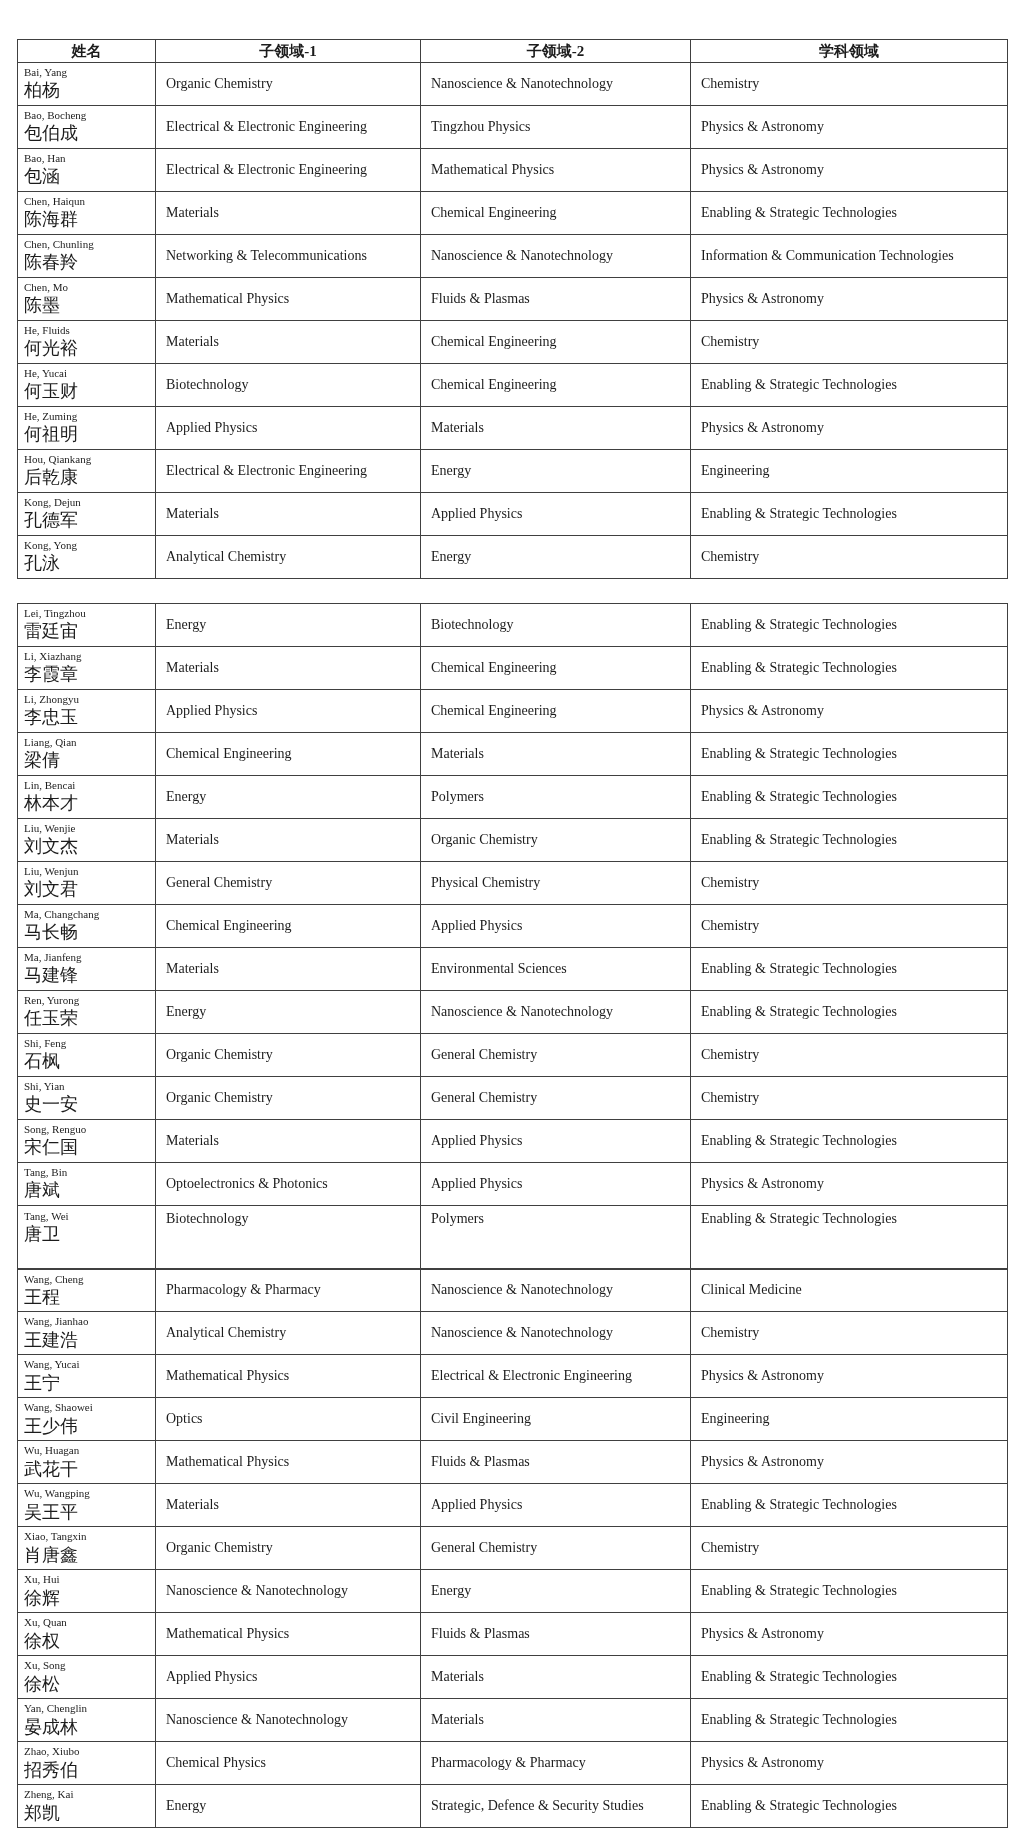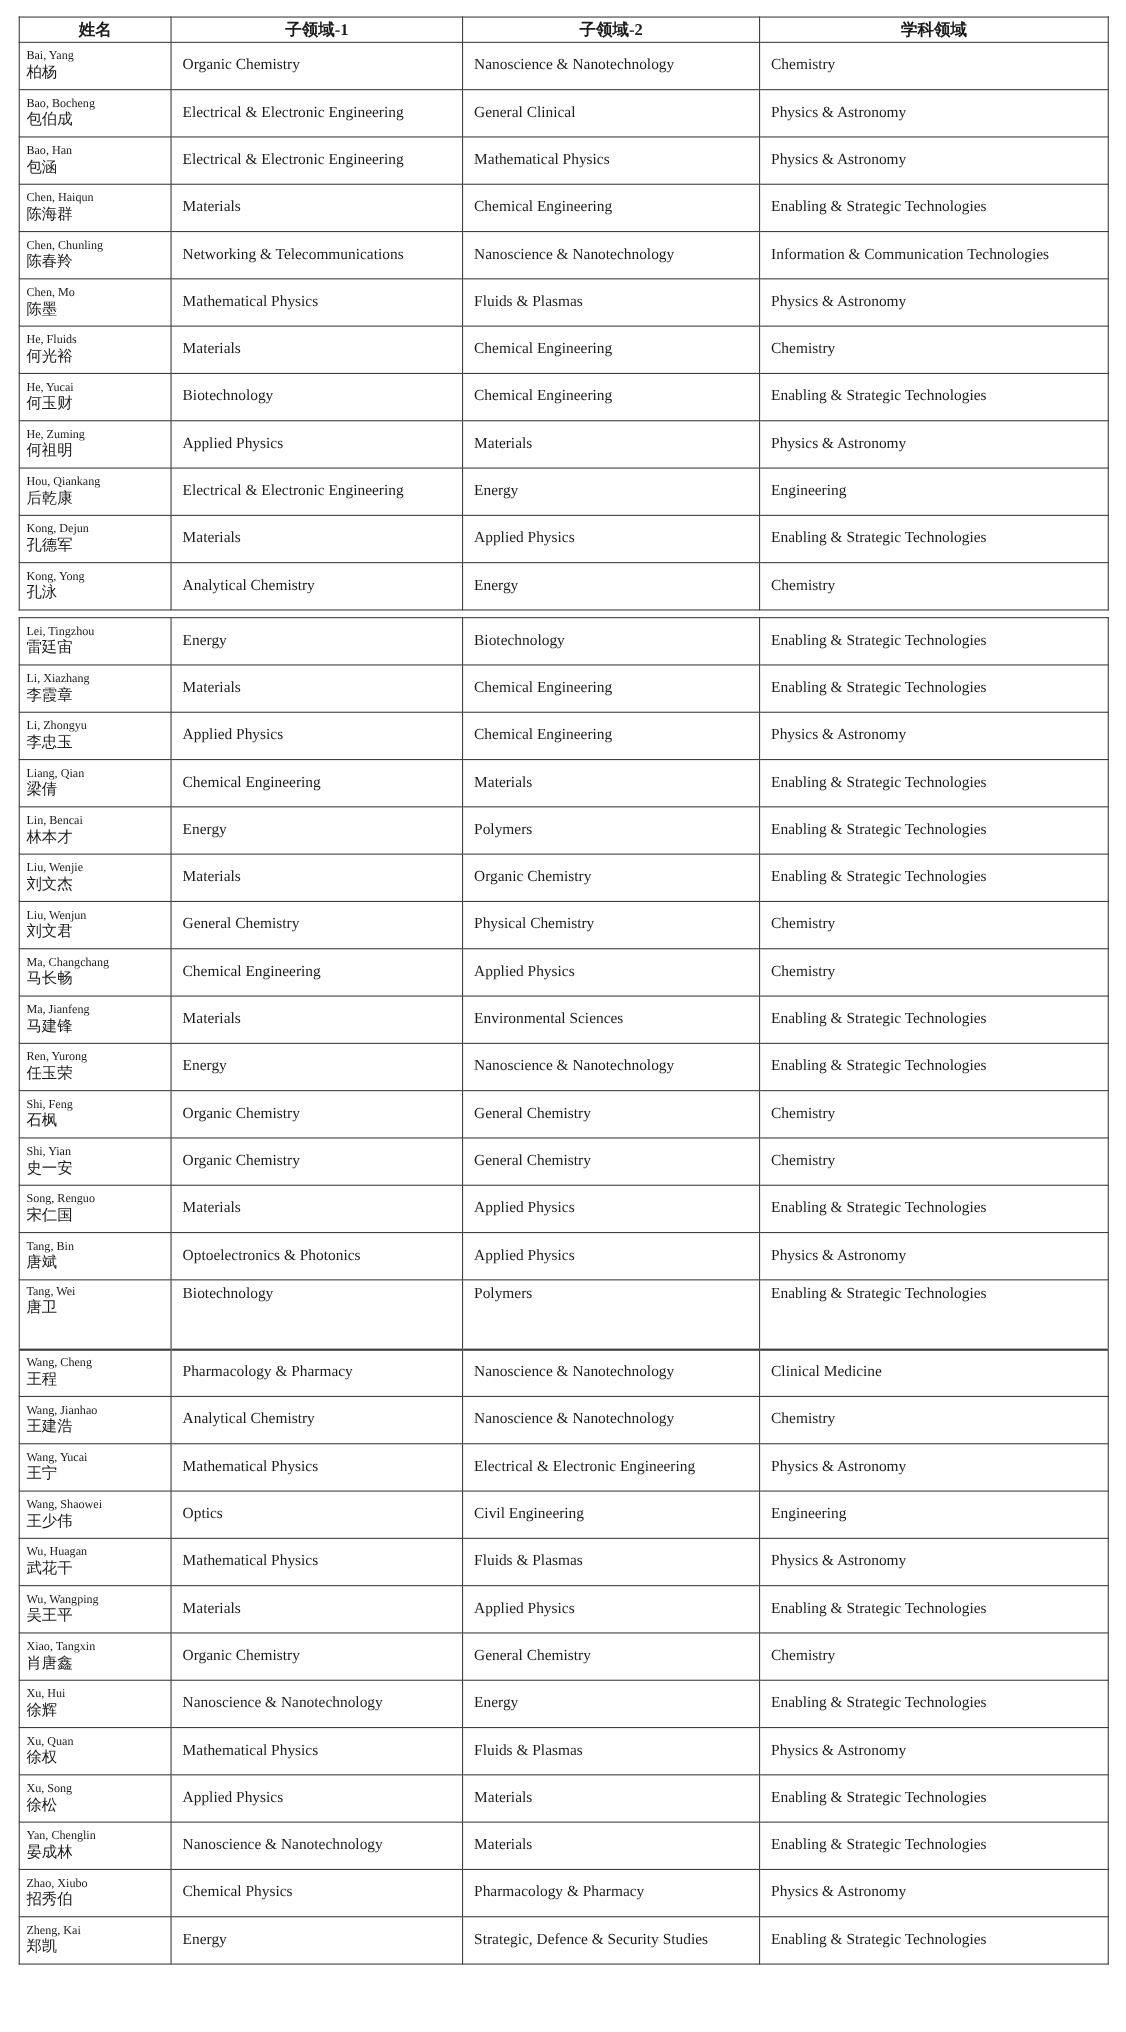--- a/index.html
+++ b/index.html
@@ -14,20 +14,21 @@
     width: 1024px;
     height: 1847px;
     box-sizing: border-box;
     padding: 15px 17px 12px 17px;
     background: #ffffff;
   }
   table.doc-table {
     border-collapse: collapse;
     width: 990px;
     table-layout: fixed;
+    margin-top: 24px;
   }
   table.doc-table.first { margin-bottom: 6px; }
   col.c-name    { width: 138px; }
   col.c-sub1    { width: 265px; }
   col.c-sub2    { width: 270px; }
   col.c-subject { width: 317px; }
   th, td {
     border: 1px solid #404040;
     box-sizing: border-box;
   }
@@ -40,21 +41,21 @@
     padding: 1px 2px;
     vertical-align: middle;
   }
   td { height: 43px; }
   td.name-cell {
     padding: 2px 4px 2px 6px;
     vertical-align: middle;
     line-height: 1.3;
   }
   .name-en { font-size: 11px; }
-  .name-zh { font-size: 14px; }
+  .name-zh { font-size: 18px; }
   td.field-cell {
     padding: 2px 6px 2px 10px;
     vertical-align: middle;
     font-size: 14px;
     line-height: 1.2;
   }
   tr.split-row td { height: 63px; vertical-align: top; border-bottom-width: 2px; }
   tr.split-row td.name-cell { padding-top: 3px; }
   tr.split-row td.field-cell { padding-top: 5px; }
 </style>
@@ -87,21 +88,21 @@
           <td class="field-cell">Organic Chemistry</td>
           <td class="field-cell">Nanoscience &amp; Nanotechnology</td>
           <td class="field-cell">Chemistry</td>
         </tr>
         <tr class="">
           <td class="name-cell">
             <div class="name-en">Bao, Bocheng</div>
             <div class="name-zh">包伯成</div>
           </td>
           <td class="field-cell">Electrical &amp; Electronic Engineering</td>
-          <td class="field-cell">General Clinical</td>
+          <td class="field-cell">Tingzhou Physics</td>
           <td class="field-cell">Physics &amp; Astronomy</td>
         </tr>
         <tr class="">
           <td class="name-cell">
             <div class="name-en">Bao, Han</div>
             <div class="name-zh">包涵</div>
           </td>
           <td class="field-cell">Electrical &amp; Electronic Engineering</td>
           <td class="field-cell">Mathematical Physics</td>
           <td class="field-cell">Physics &amp; Astronomy</td>

